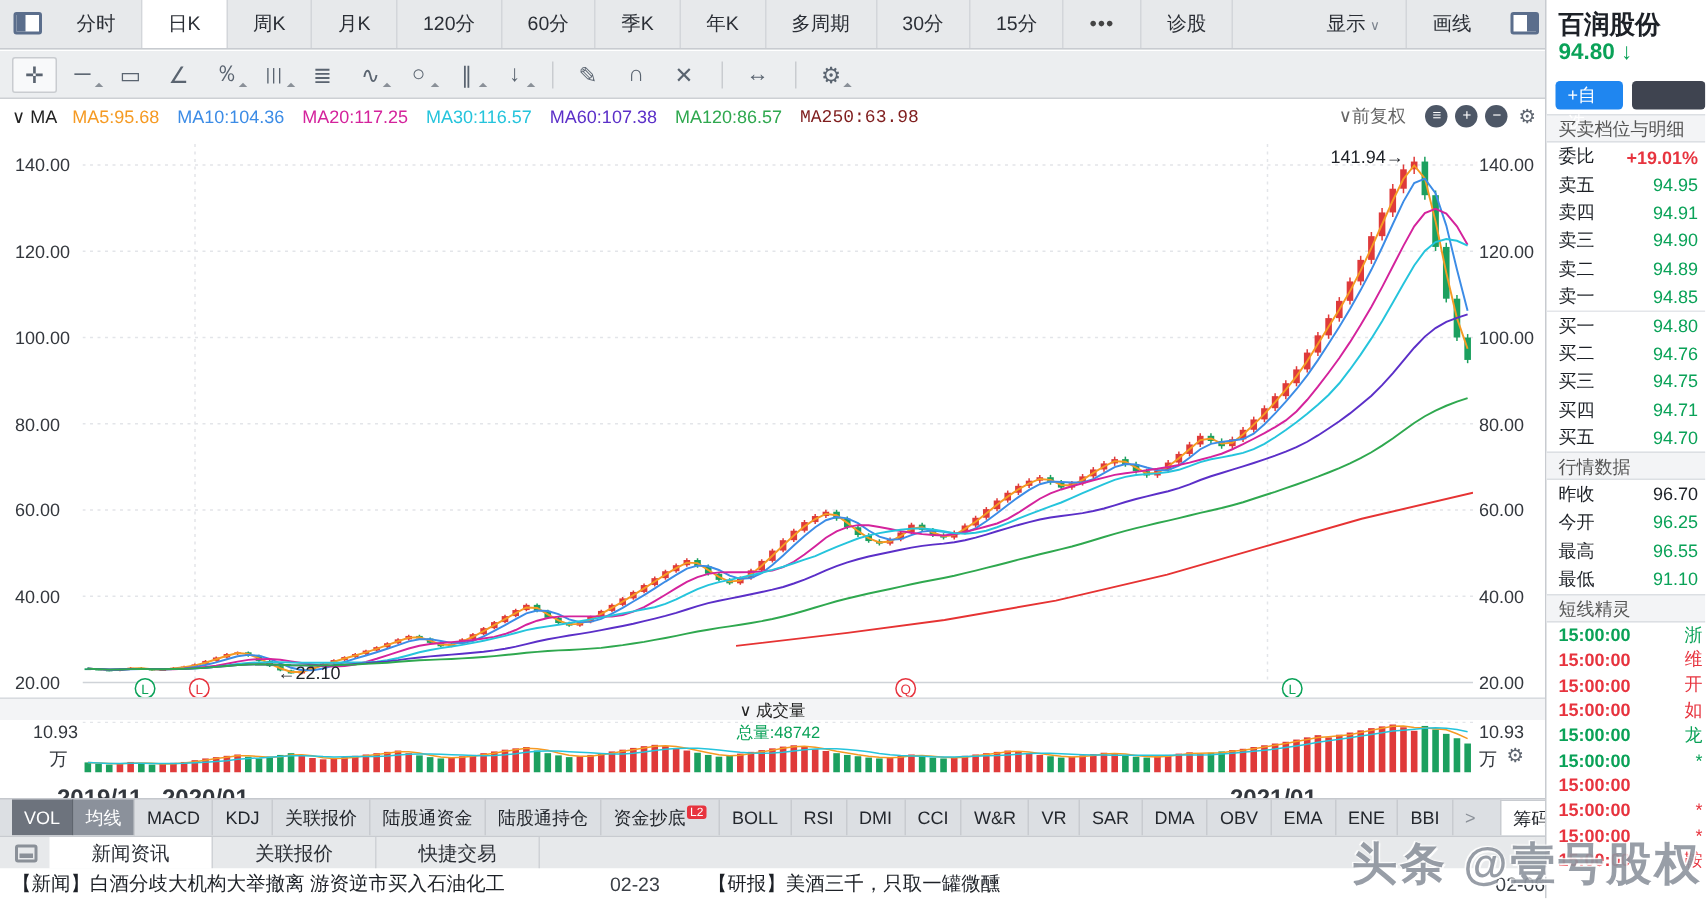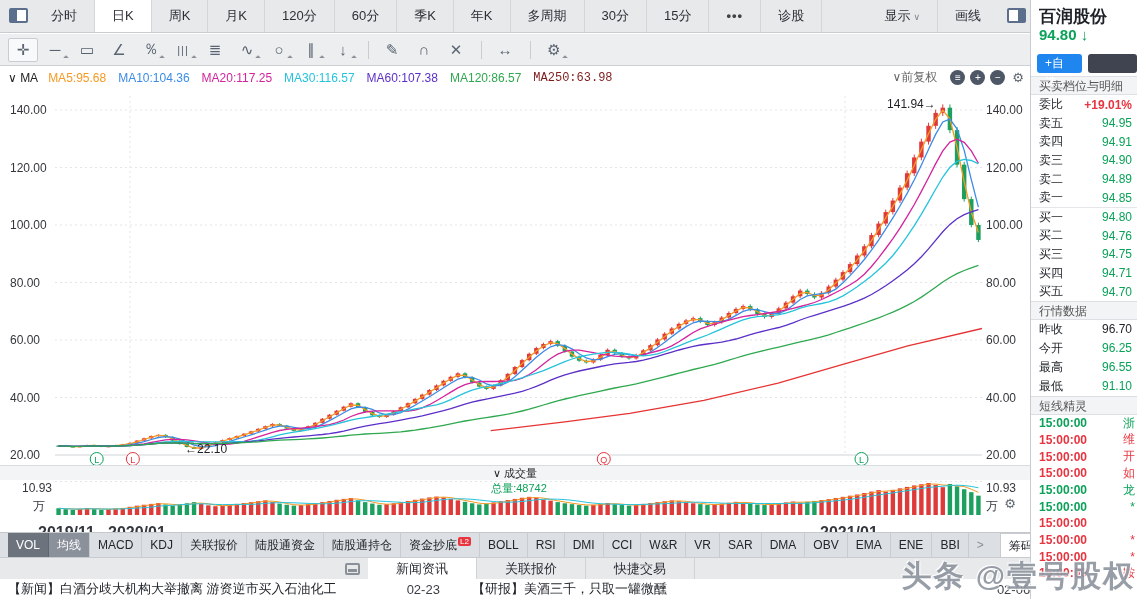--- a/index.html
+++ b/index.html
@@ -53,21 +53,21 @@
   .indtabs{position:absolute;left:0;top:532px;width:1030px;height:25px;background:#dcdfe3;border-top:1px solid #c5c8cd;
            display:flex;align-items:stretch;font-size:12px;padding-left:8px;}
   .itab{padding:0 8px;line-height:24px;border-right:1px solid #c8cbd0;white-space:nowrap;position:relative;color:#23272d;}
   .itab.dark1{background:#6d737d;color:#fff;border-right:1px solid #5f656e;}
   .itab.dark2{background:#8b919b;color:#fff;}
   .itab .l2{position:relative;top:-5px;background:#e7343f;color:#fff;font-size:8px;padding:0 2px;border-radius:2px;margin-left:1px;}
   .itab.chevron{color:#8a9098;border-right:none;}
   .itab.chips{background:#fff;border:1px solid #c8cbd0;border-bottom:none;margin-left:8px;}
   
   .newstabs{position:absolute;left:0;top:557px;width:1030px;height:22px;background:#e7e9eb;border-top:1px solid #c8cbd0;
-            display:flex;align-items:stretch;font-size:13px;justify-content:center;}
+            display:flex;align-items:stretch;font-size:13px;}
   .nico{width:15px;height:12px;border:2px solid #8a9098;border-radius:2px;margin:5px 8px 0 10px;position:relative;}
   .nico::after{content:"";position:absolute;left:1px;right:1px;bottom:1px;height:3px;background:#8a9098;}
   .ntab{padding:0 28px;line-height:21px;border-right:1px solid #cfd2d6;color:#2b2f36;}
   .ntab.sel{background:#fff;}
   .ticker{position:absolute;left:0;top:579px;width:1030px;height:20px;background:#fff;font-size:13px;
           display:flex;white-space:nowrap;overflow:hidden;}
   .titem{display:flex;align-items:center;}
   .titem .tx{color:#1d2127;margin-left:8px;}
   .titem .dt{color:#3a3f46;margin:0 18px 0 70px;}
   .tsep{width:1px;height:14px;background:#d5d8dc;margin-right:14px;}

